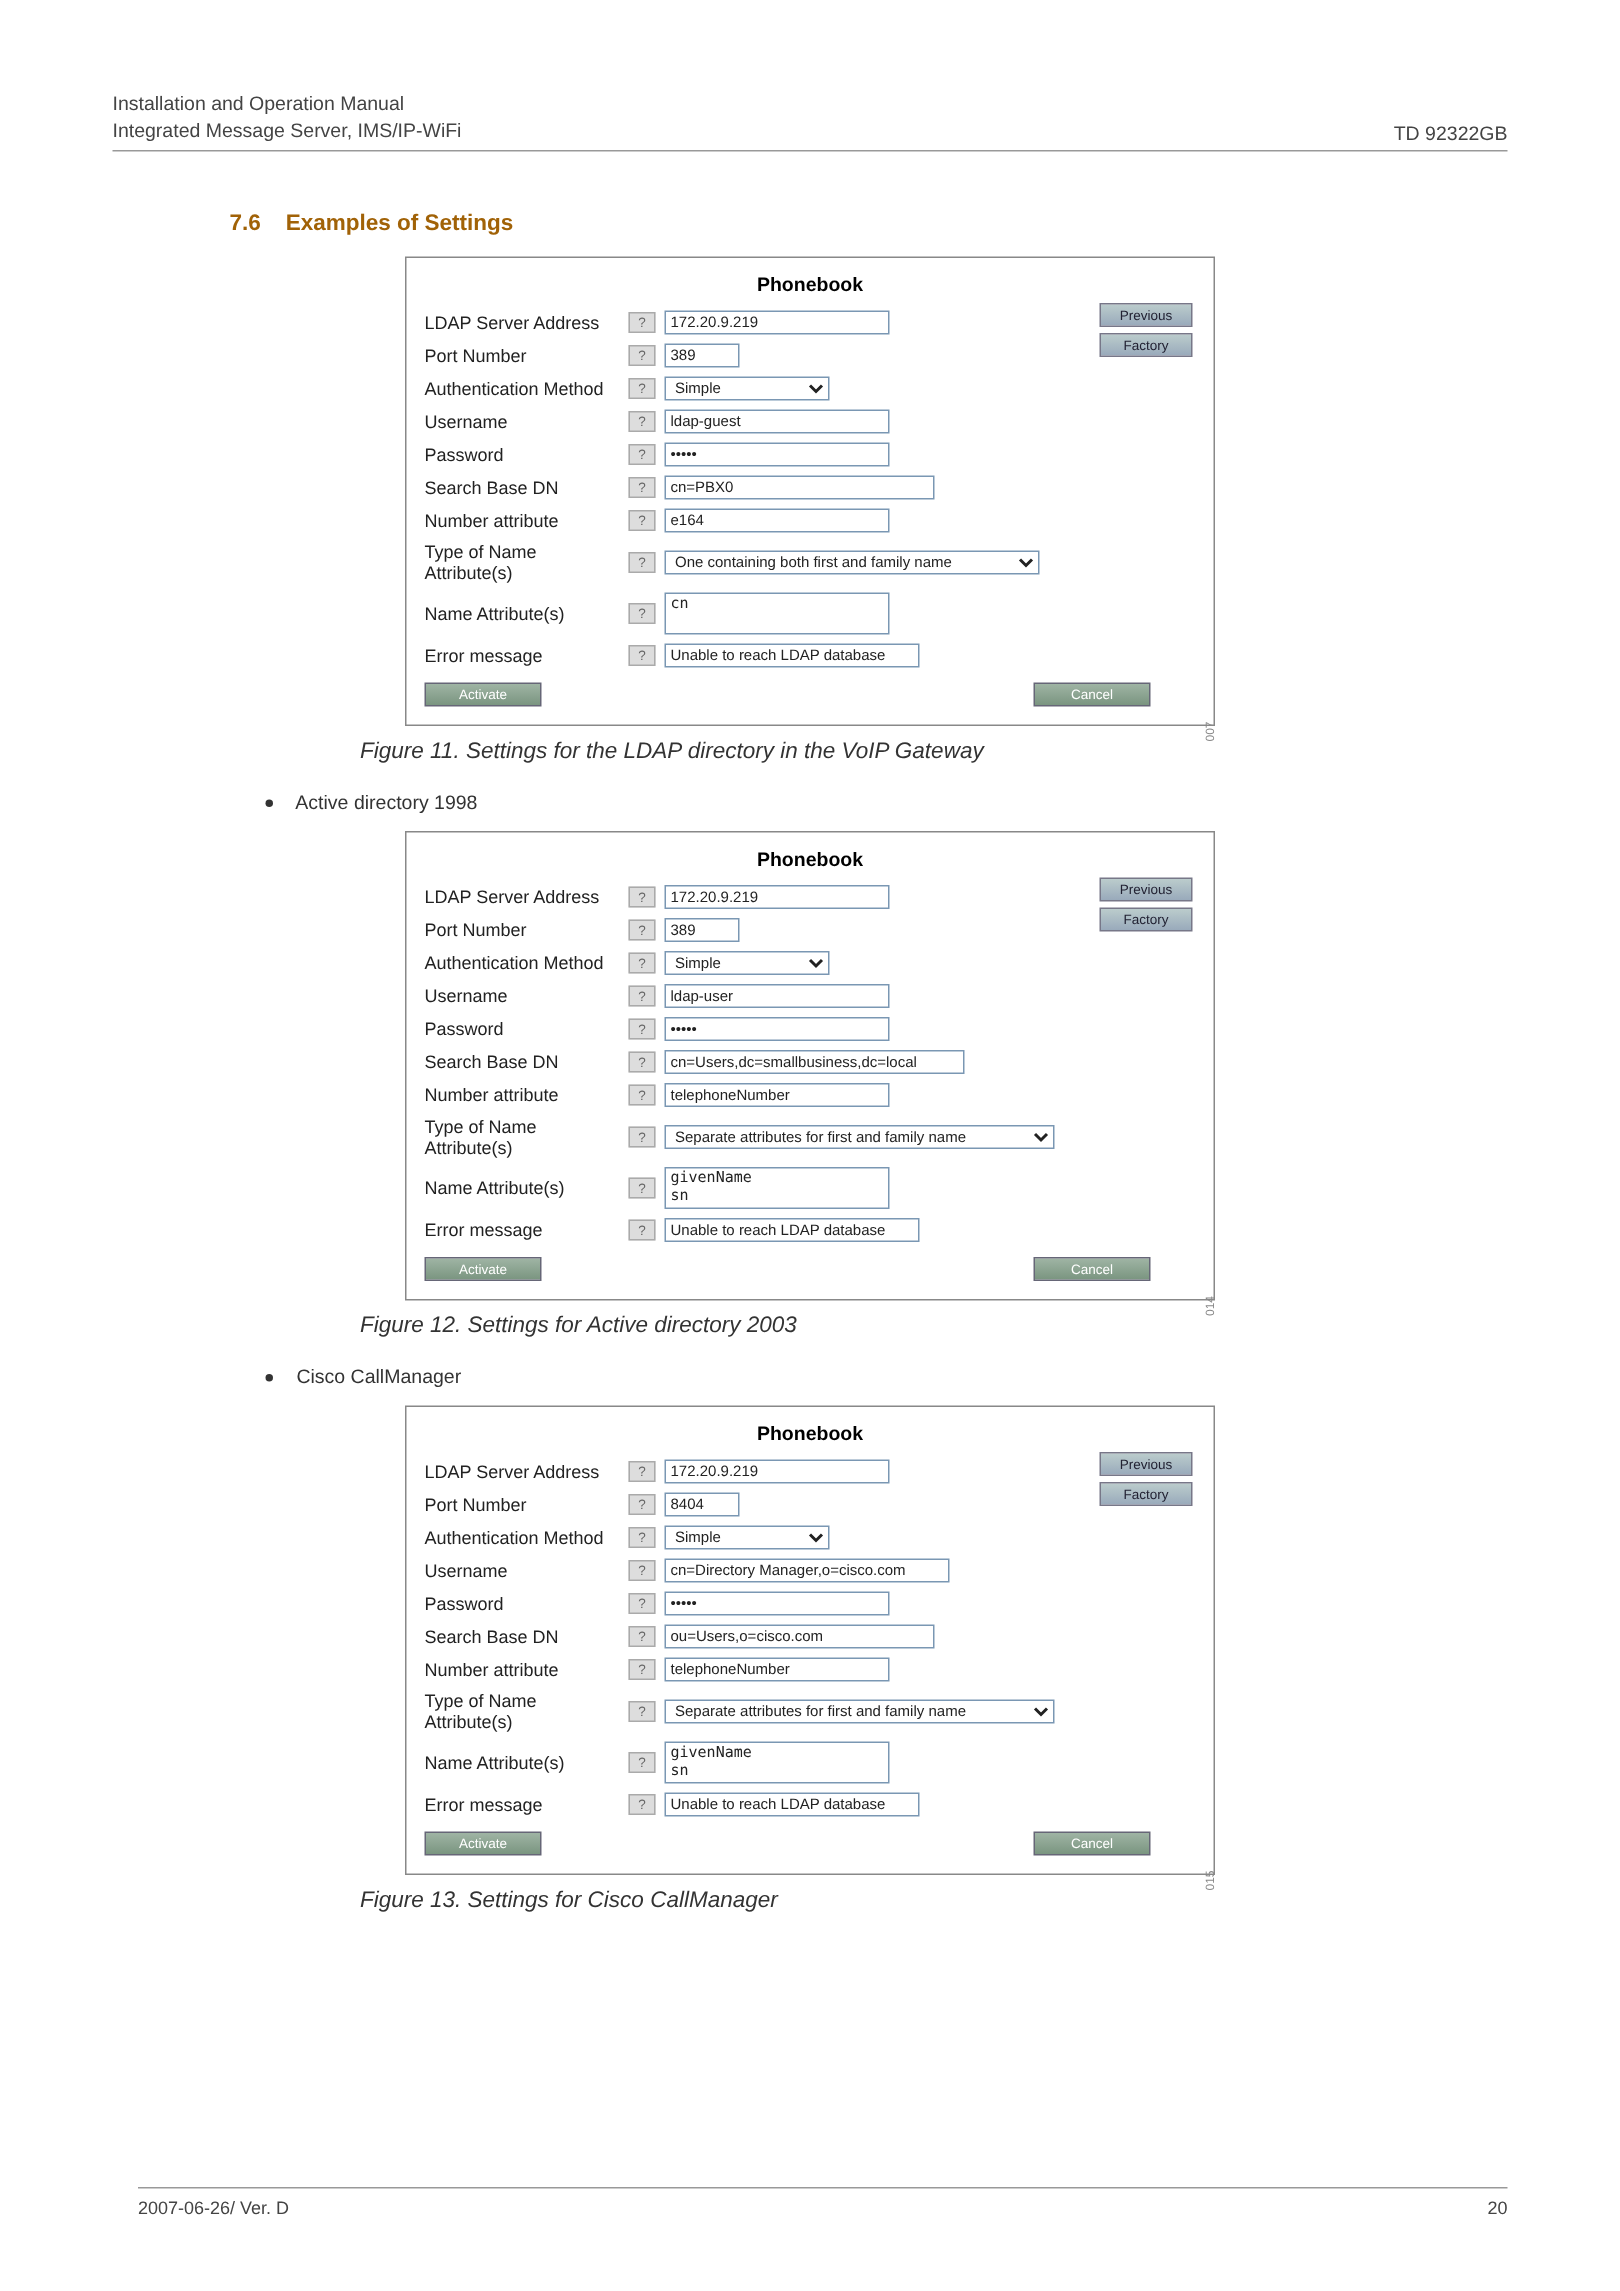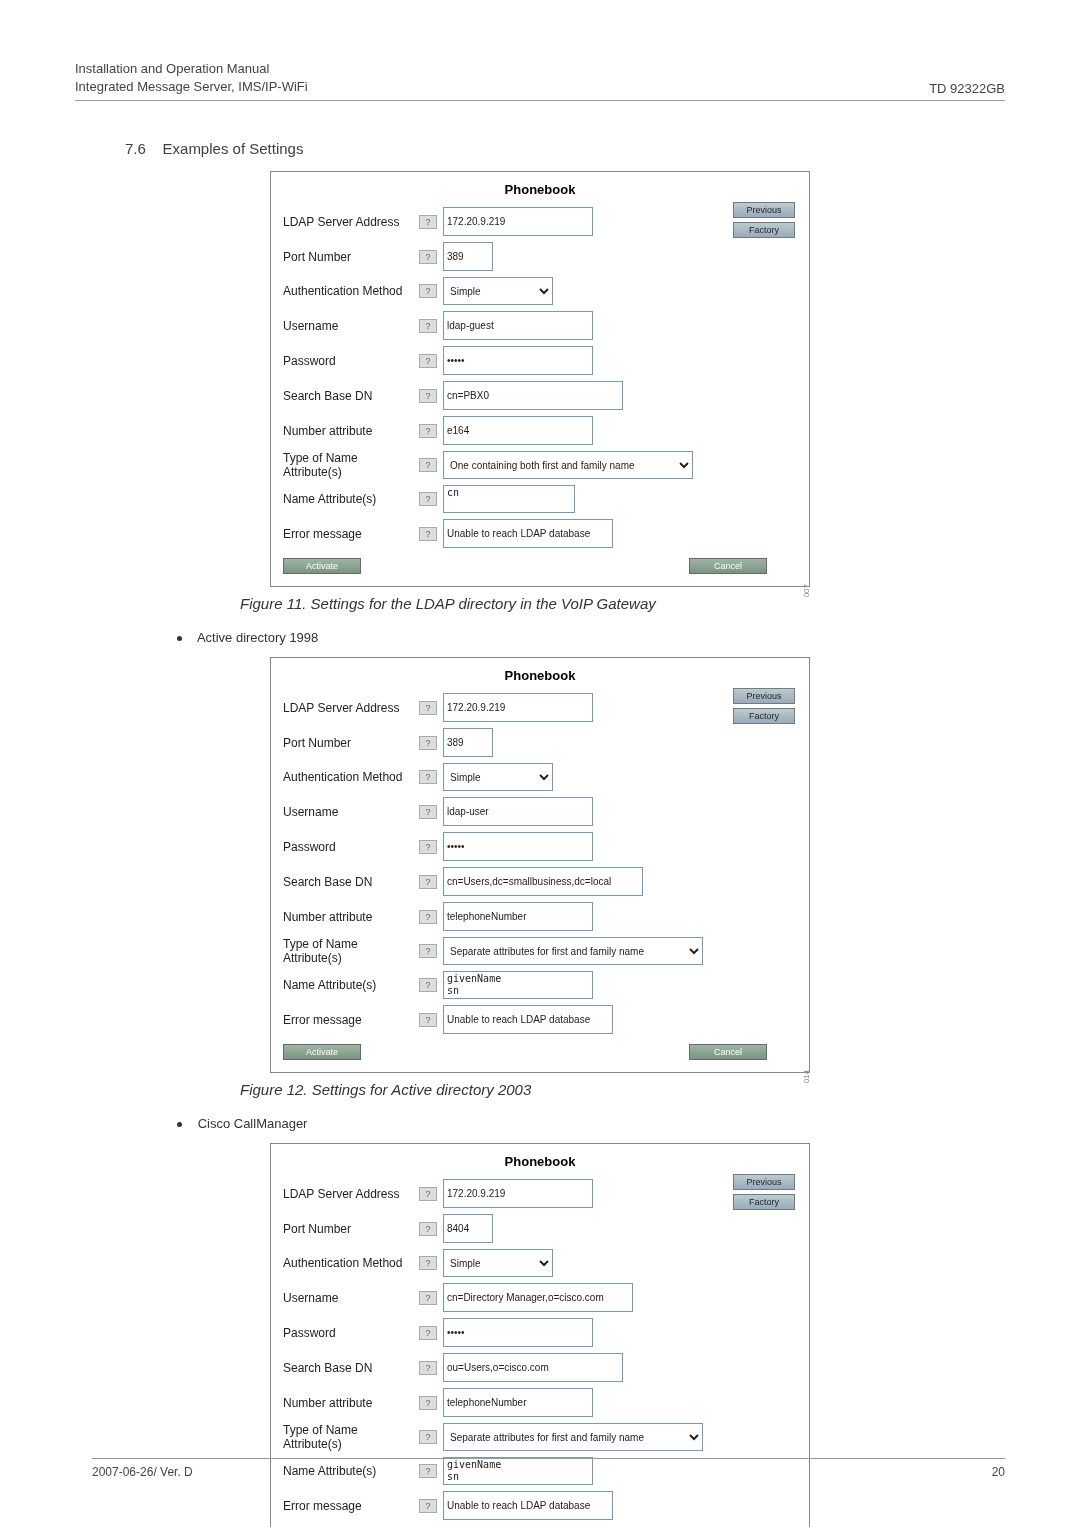--- a/index.html
+++ b/index.html
@@ -3,32 +3,32 @@
   <meta charset="utf-8">
   <style>
     * { margin: 0; padding: 0; box-sizing: border-box; }
     body { font-family: 'Segoe UI', Arial, sans-serif; background: #fff; width: 1080px; height: 1527px; position: relative; color: #333; }
     .page { padding: 60px 75px 50px 75px; position: relative; height: 100%; }
     
     .header-top { border-bottom: 1px solid #999; padding-bottom: 4px; margin-bottom: 39px; display: flex; justify-content: space-between; font-size: 13px; color: #444; }
     .header-left { line-height: 1.4; }
     .header-right { align-self: flex-end; }
     
-    .section-title { font-size: 15px; font-weight: normal; color: #404040; margin-left: 50px; margin-bottom: 14px; }
+    .section-title { font-size: 15px; font-weight: bold; color: #a16207; margin-left: 78px; margin-bottom: 14px; }
     .bullet-line { margin-left: 102px; font-size: 13px; color: #333; margin-bottom: 12px; }
     .dot { display: inline-block; width: 5px; height: 5px; background: #333; border-radius: 50%; margin-right: 12px; vertical-align: middle; }
     
     .phonebook-wrap { display: flex; justify-content: center; margin-bottom: 8px; }
     .phonebook { border: 1px solid #888; width: 540px; padding: 10px 12px 12px 12px; background: #fff; position: relative; font-size: 10px; }
     .pb-title { text-align: center; font-weight: bold; font-size: 13px; margin-bottom: 10px; color: #000; }
     .pb-row { display: flex; align-items: center; margin-bottom: 6px; gap: 6px; }
     .pb-label { width: 130px; color: #222; font-size: 12px; }
     .pb-help { width: 18px; height: 14px; background: #ddd; border: 1px solid #aaa; text-align: center; font-size: 9px; line-height: 12px; color: #666; }
-    .pb-input { border: 1px solid #7a97b3; font-size: 10px; padding: 6px 3px; height: 29px; background: #fff; color: #222; }
-    .pb-select { border: 1px solid #7a97b3; font-size: 10px; padding: 0 2px; height: 28px; background: #fff; color: #222; }
+    .pb-input { border: 1px solid #7a97b3; font-size: 10px; padding: 6px 3px; height: 16px; background: #fff; color: #222; }
+    .pb-select { border: 1px solid #7a97b3; font-size: 10px; padding: 0 2px; height: 16px; background: #fff; color: #222; }
     .pb-textarea { border: 1px solid #7a97b3; font-size: 10px; padding: 1px 3px; background: #fff; color: #222; resize: none; line-height: 1.2; }
     .pb-readonly { width: 170px; }
     .pb-buttons-right { position: absolute; right: 14px; top: 30px; }
     .pb-btn { width: 62px; height: 16px; margin-bottom: 4px; font-size: 9px; background: linear-gradient(#bcc, #9ab); border: 1px solid #778; color: #223; text-align: center; line-height: 14px; }
     .pb-actbar { display: flex; justify-content: space-between; margin-top: 10px; }
     .pb-btn-act { width: 78px; height: 16px; font-size: 9px; background: linear-gradient(#9fb4a4, #7a9580); border: 1px solid #667; color: #fff; text-align: center; line-height: 14px; }
     .pb-code { position: absolute; right: -2px; bottom: 2px; font-size: 8px; color: #888; transform: rotate(-90deg); transform-origin: right bottom; }
     
     .caption { font-size: 15px; font-style: italic; color: #333; margin-left: 165px; margin-bottom: 18px; }
     
@@ -96,21 +96,21 @@
           <input class="pb-input" style="width: 150px;" value="e164">
         </div>
       <div class="pb-row">
           <div class="pb-label">Type of Name Attribute(s)</div>
           <div class="pb-help">?</div>
           <select class="pb-select" style="width:250px"><option>One containing both first and family name</option></select>
         </div>
       <div class="pb-row">
           <div class="pb-label">Name Attribute(s)</div>
           <div class="pb-help">?</div>
-          <textarea class="pb-textarea" rows="2" style="width: 132px;">cn</textarea>
+          <textarea class="pb-textarea" rows="2" style="width: 150px;">cn</textarea>
         </div>
       <div class="pb-row">
           <div class="pb-label">Error message</div>
           <div class="pb-help">?</div>
           <input class="pb-input pb-readonly" value="Unable to reach LDAP database" style="">
         </div>
       <div class="pb-actbar">
         <div class="pb-btn-act">Activate</div>
         <div class="pb-btn-act" style="margin-right:30px">Cancel</div>
       </div>

